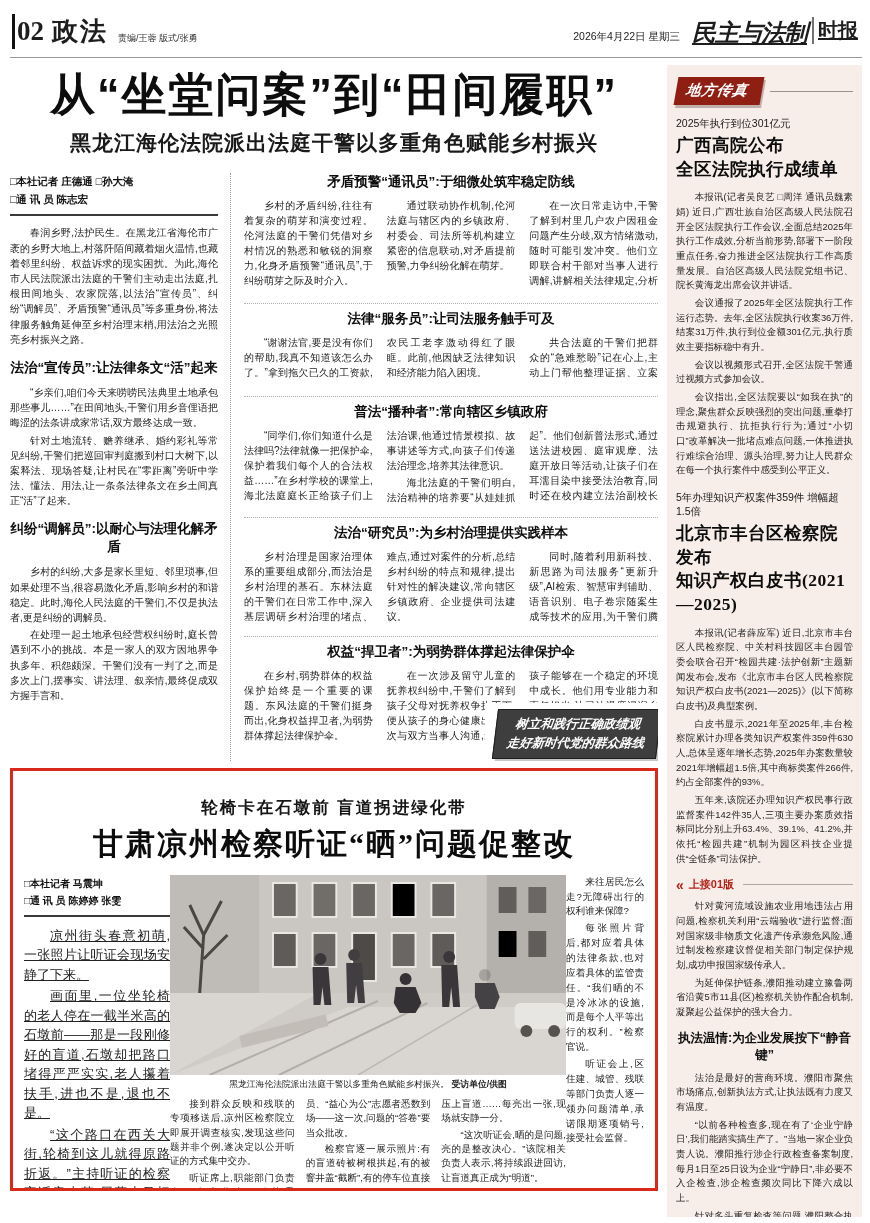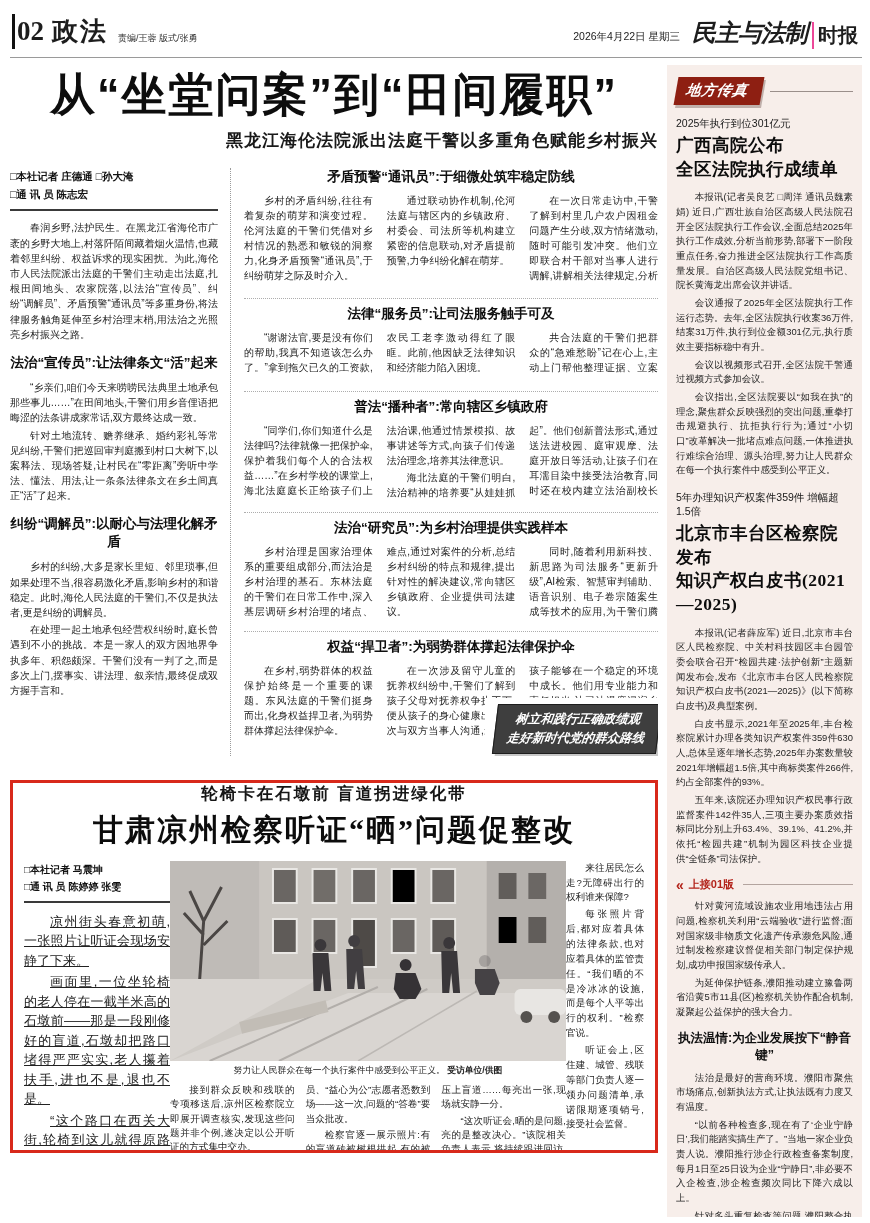--- a/index.html
+++ b/index.html
@@ -8,49 +8,49 @@
 
   
   header{display:flex;justify-content:space-between;align-items:flex-end;border-bottom:1px solid #9a9a9a;padding:6px 4px 8px 2px;}
   .ph-left{display:flex;align-items:flex-end;gap:10px;}
   .ph-title{display:flex;align-items:baseline;gap:8px;border-left:3px solid #111;padding-left:2px;}
   .ph-no{font-size:27px;font-weight:900;font-family:"Liberation Serif","DejaVu Serif",serif;}
   .ph-sec{font-size:26px;font-weight:700;font-family:"Liberation Serif","DejaVu Serif",serif;letter-spacing:2px;}
   .ph-editors{font-size:9px;color:#333;padding-bottom:4px;}
   .ph-right{display:flex;align-items:flex-end;gap:12px;}
   .ph-date{font-size:10.5px;color:#222;padding-bottom:5px;}
-  .ph-logo{display:flex;align-items:flex-end;}
+  .ph-logo{display:flex;align-items:flex-start;text-decoration:underline;}
   .ph-logo-script{font-family:"Liberation Serif","DejaVu Serif",serif;font-style:italic;font-weight:900;font-size:24px;letter-spacing:-1px;}
-  .ph-logo-suffix{font-family:"Liberation Serif","DejaVu Serif",serif;font-weight:900;font-size:20px;border-left:2px solid #ec4899;margin-left:5px;padding-left:4px;}
+  .ph-logo-suffix{font-family:"Liberation Serif","DejaVu Serif",serif;font-weight:900;font-size:20px;border-left:2px solid #737373;margin-left:5px;padding-left:4px;}
 
   
   .content{display:flex;gap:9px;padding-top:7px;}
   .main-col{width:648px;flex:none;}
   .sidebar{flex:1;background:#f7eeea;box-sizing:border-box;padding:10px 9px;height:1152px;overflow:hidden;}
 
   
   .lead-headline{margin:4px 0 0;text-align:center;font-size:45px;font-weight:900;letter-spacing:2px;line-height:1.15;color:#0d0d0d;}
-  .lead-subhead{margin:8px 0 16px;text-align:right;font-size:17px;font-weight:700;letter-spacing:1px;color:#1a1a1a;}
+  .lead-subhead{margin:8px 0 16px;text-align:center;font-size:21px;font-weight:700;letter-spacing:1px;color:#1a1a1a;}
   .lead-body{display:flex;margin-top:12px;height:588px;overflow:hidden;}
   .lead-left{width:208px;flex:none;padding-right:12px;border-right:1px dotted #9b9b9b;overflow:hidden;}
   .lead-right{flex:1;padding-left:13px;position:relative;overflow:hidden;}
   .byline{font-size:10.5px;font-weight:700;line-height:1.7;color:#111;}
   .byline-rule{border-top:2.5px solid #3a3a3a;margin:6px 0 9px;}
   .para,.paras p{font-size:10px;line-height:1.52;text-align:justify;text-indent:2em;margin:0 0 2px;color:#222;}
   .sec-title{font-size:13.5px;font-weight:800;text-align:center;margin:12px 0 8px;color:#0e0e0e;}
   .rsec{border-top:1px dotted #adadad;margin-top:7px;padding-top:6px;}
   .rsec:first-child{border-top:none;margin-top:0;padding-top:0;}
   .rsec-title{font-size:13.5px;font-weight:800;text-align:center;margin:0 0 7px;color:#0e0e0e;}
   .rsec-body{columns:3;column-gap:14px;overflow:hidden;}
   .rsec-body p{font-size:10px;line-height:1.5;}
   .badge-wrap{position:absolute;right:0;bottom:2px;background:#fff;padding:6px 0 0 10px;}
   .badge{background:#3e3e3e;border:1px solid #1d1d1d;color:#fff;font-style:italic;font-weight:800;font-size:12.5px;line-height:1.5;text-align:center;padding:5px 12px;transform:skewX(-7deg);box-shadow:3px 3px 0 #c7c7c7;}
 
   
-  .boxed{margin-top:24px;border:3.5px solid #d8291b;box-sizing:border-box;padding:0 11px 10px;height:373px;overflow:hidden;}
+  .boxed{margin-top:7px;border:3.5px solid #d8291b;box-sizing:border-box;padding:26px 11px 10px;height:423px;overflow:hidden;}
   .box-kicker{text-align:center;font-size:16.5px;font-weight:600;letter-spacing:2px;color:#161616;}
   .box-headline{margin:5px 0 10px;text-align:center;font-family:"Liberation Serif","DejaVu Serif",serif;font-size:30px;font-weight:900;letter-spacing:2px;color:#0c0c0c;}
   .box-body{display:flex;gap:0;height:356px;overflow:hidden;}
   .box-left{width:146px;flex:none;overflow:hidden;}
   .box-left .byline{font-size:10px;}
   .box-left p{font-size:13px;line-height:1.5;text-decoration:underline;}
   .box-mid{width:396px;flex:none;display:flex;flex-direction:column;}
   .photo{height:200px;background:#ccc9c6;overflow:hidden;}
   .photo svg{display:block;width:100%;height:100%;}
   .caption{font-size:8.8px;text-align:center;margin:4px 0 6px;color:#222;}
@@ -232,21 +232,21 @@
                 <circle cx="282" cy="82" r="6" fill="#3a373a"></circle>
                 <path d="M274 90 h16 l3 42 h-7 l-2 -20 l-2 20 h-7 Z" fill="#3a373a"></path>
                 <circle cx="318" cy="100" r="6" fill="#45424545"></circle>
                 <path d="M308 108 h20 l5 14 l-5 12 h-15 l-5 -12 Z" fill="#454245"></path>
                 <rect x="348" y="128" width="52" height="26" rx="6" fill="#e8e6e3"></rect>
                 <circle cx="360" cy="156" r="6" fill="#55524f"></circle>
                 <circle cx="388" cy="156" r="6" fill="#55524f"></circle>
               </svg>
             </div>
             <div class="caption">
-              <span>努力让人民群众在每一个执行案件中感受到公平正义。</span>
+              <span>黑龙江海伦法院派出法庭干警以多重角色赋能乡村振兴。</span>
               <b>受访单位/供图</b>
             </div>
             <div class="box-belowcols paras">
                 <p>接到群众反映和残联的专项移送后,凉州区检察院立即展开调查核实,发现这些问题并非个例,遂决定以公开听证的方式集中交办。</p>
                 <p>听证席上,职能部门负责人、人大代表、政协委员、“益心为公”志愿者悉数到场——这一次,问题的“答卷”要当众批改。</p>
                 <p>检察官逐一展示照片:有的盲道砖被树根拱起,有的被窨井盖“截断”,有的停车位直接压上盲道……每亮出一张,现场就安静一分。</p>
                 <p>“这次听证会,晒的是问题,亮的是整改决心。”该院相关负责人表示,将持续跟进回访,让盲道真正成为“明道”。</p>
               </div>
           </div>
 

